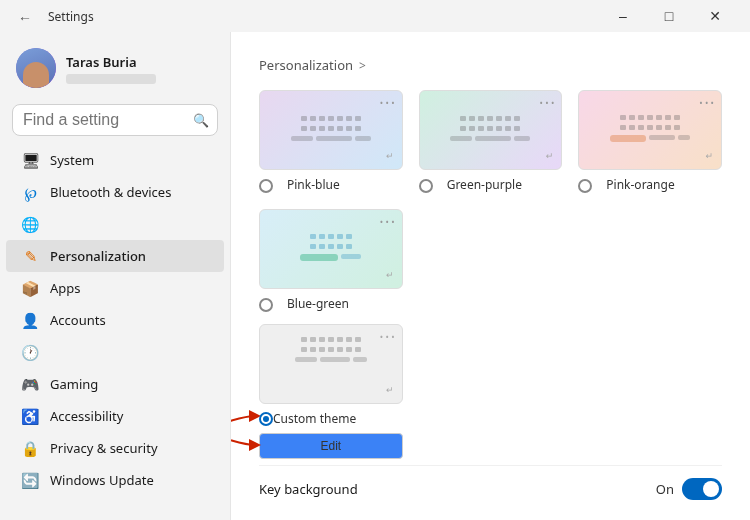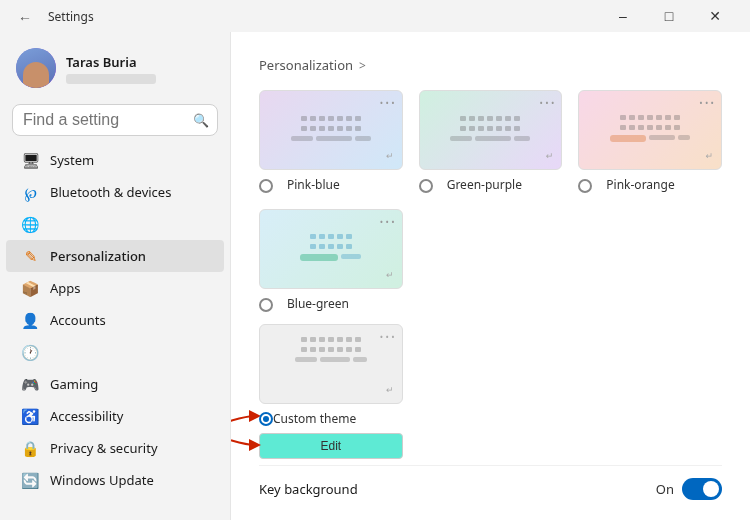--- a/index.html
+++ b/index.html
@@ -198,21 +198,21 @@
       border-radius: 50%;
       background: #0067c0;
       top: 50%;
       left: 50%;
       transform: translate(-50%, -50%);
     }
     .edit-btn {
       width: calc(33.33% - 11px);
       padding: 5px 0;
       border: 1px solid #ccc;
-      background: #5eead4;
+      background: #3b82f6;
       border-radius: 4px;
       font-size: 12px;
       color: #333;
       cursor: pointer;
       text-align: center;
     }
     .setting-row {
       display: flex;
       align-items: center;
       justify-content: space-between;

